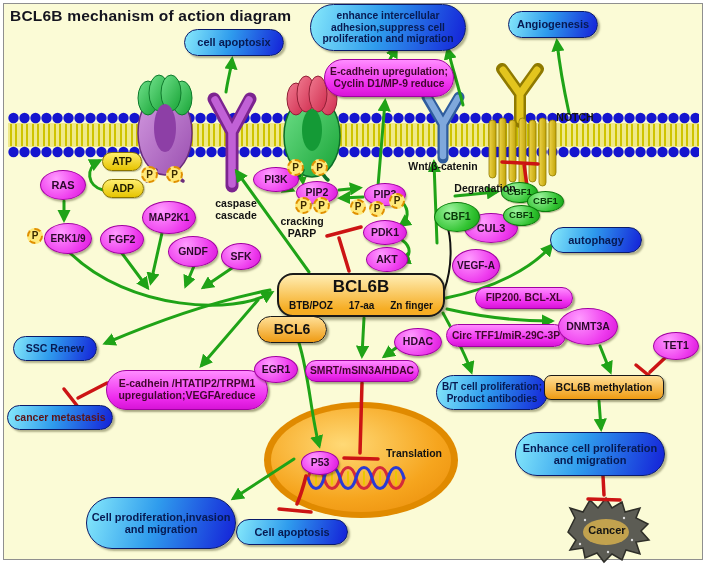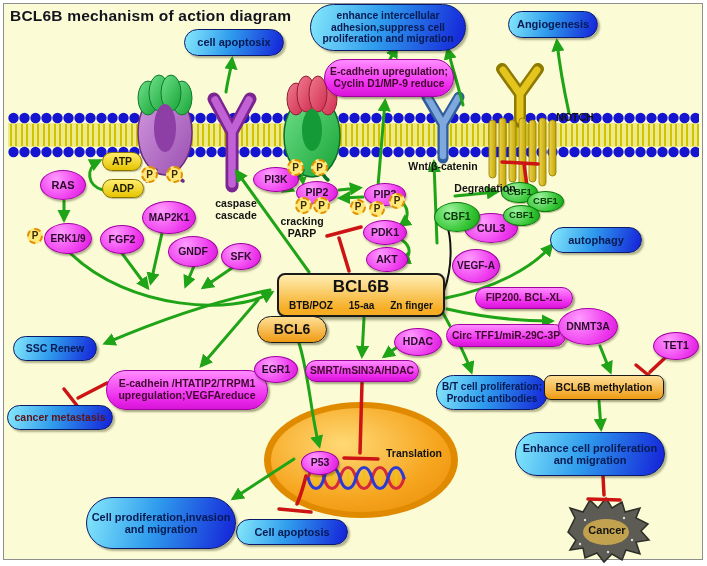--- a/index.html
+++ b/index.html
@@ -19,21 +19,21 @@
              box-shadow:2px 2px 2px rgba(40,40,0,.4);}
   .ellipse-magenta{background:radial-gradient(circle at 35% 28%,#ff9bff 0%,#ee3cee 62%,#d714d7 100%);
              border-radius:50%;color:#2b082b;border:1px solid #a100a1;
              box-shadow:1px 2px 2px rgba(40,40,0,.35);}
   .ellipse-green{background:radial-gradient(circle at 35% 28%,#9cf39c 0%,#33c433 62%,#12a012 100%);
              border-radius:50%;color:#083a08;border:1px solid #0a7a0a;
              box-shadow:1px 1px 1px rgba(40,40,0,.3);}
   .pill-yellow{background:linear-gradient(180deg,#ffee6e,#e6c400);border-radius:999px;
              color:#201c00;border:1px solid #8a7400;box-shadow:1px 1px 1px rgba(40,40,0,.3);}
   .box-orange{background:linear-gradient(180deg,#ffedb2 0%,#f6ad24 85%);border:2px solid #1a1a1a;
-             border-radius:8px;color:#111;box-shadow:2px 3px 3px rgba(40,40,0,.4);}
+             border-radius:16px;color:#111;box-shadow:2px 3px 3px rgba(40,40,0,.4);}
   .pill-orange{background:linear-gradient(180deg,#ffdf96,#ef9b13);border:1.5px solid #1a1a1a;
              border-radius:999px;color:#111;box-shadow:2px 2px 2px rgba(40,40,0,.4);}
   .text-label{color:#131313;font-weight:bold;}
   .p-circle{background:#ffe97a;border:2px dashed #e09000;border-radius:50%;color:#3a2a00;
             font-size:10px;font-weight:bold;z-index:3;}
   .title{position:absolute;left:10px;top:7px;z-index:2;font-size:15.5px;font-weight:bold;
          color:#14141f;letter-spacing:.2px;}
   .darkred{color:#5c1418;}
   .bcl6b-inner{display:flex;flex-direction:column;width:100%;height:100%;justify-content:space-between;
          padding:2px 10px 4px 10px;box-sizing:border-box;}
@@ -247,21 +247,21 @@
   <div class="node ellipse-green" style="left:503px;top:205px;width:37px;height:21px;font-size:9.5px;">CBF1</div>
 
   <div class="node pill-yellow" style="left:102px;top:152px;width:40px;height:19px;font-size:10.5px;">ATP</div>
   <div class="node pill-yellow" style="left:102px;top:179px;width:42px;height:19px;font-size:10.5px;">ADP</div>
 
   <div class="node box-orange" style="left:277px;top:273px;width:168px;height:44px;">
     <div class="bcl6b-inner">
       <div class="bcl6b-title">BCL6B</div>
       <div class="bcl6b-domains">
         <span>BTB/POZ</span>
-        <span>15-aa</span>
+        <span>17-aa</span>
         <span>Zn finger</span>
       </div>
     </div>
   </div>
   <div class="node pill-orange" style="left:257px;top:316px;width:70px;height:27px;font-size:14px;">BCL6</div>
   <div class="node pill-orange" style="left:544px;top:375px;width:120px;height:25px;font-size:10.5px;border-radius:7px;">BCL6B methylation</div>
 
   <div class="node text-label" style="left:206px;top:198px;width:60px;font-size:10.5px;">caspase
 cascade</div>
   <div class="node text-label" style="left:272px;top:216px;width:60px;font-size:10.5px;">cracking

